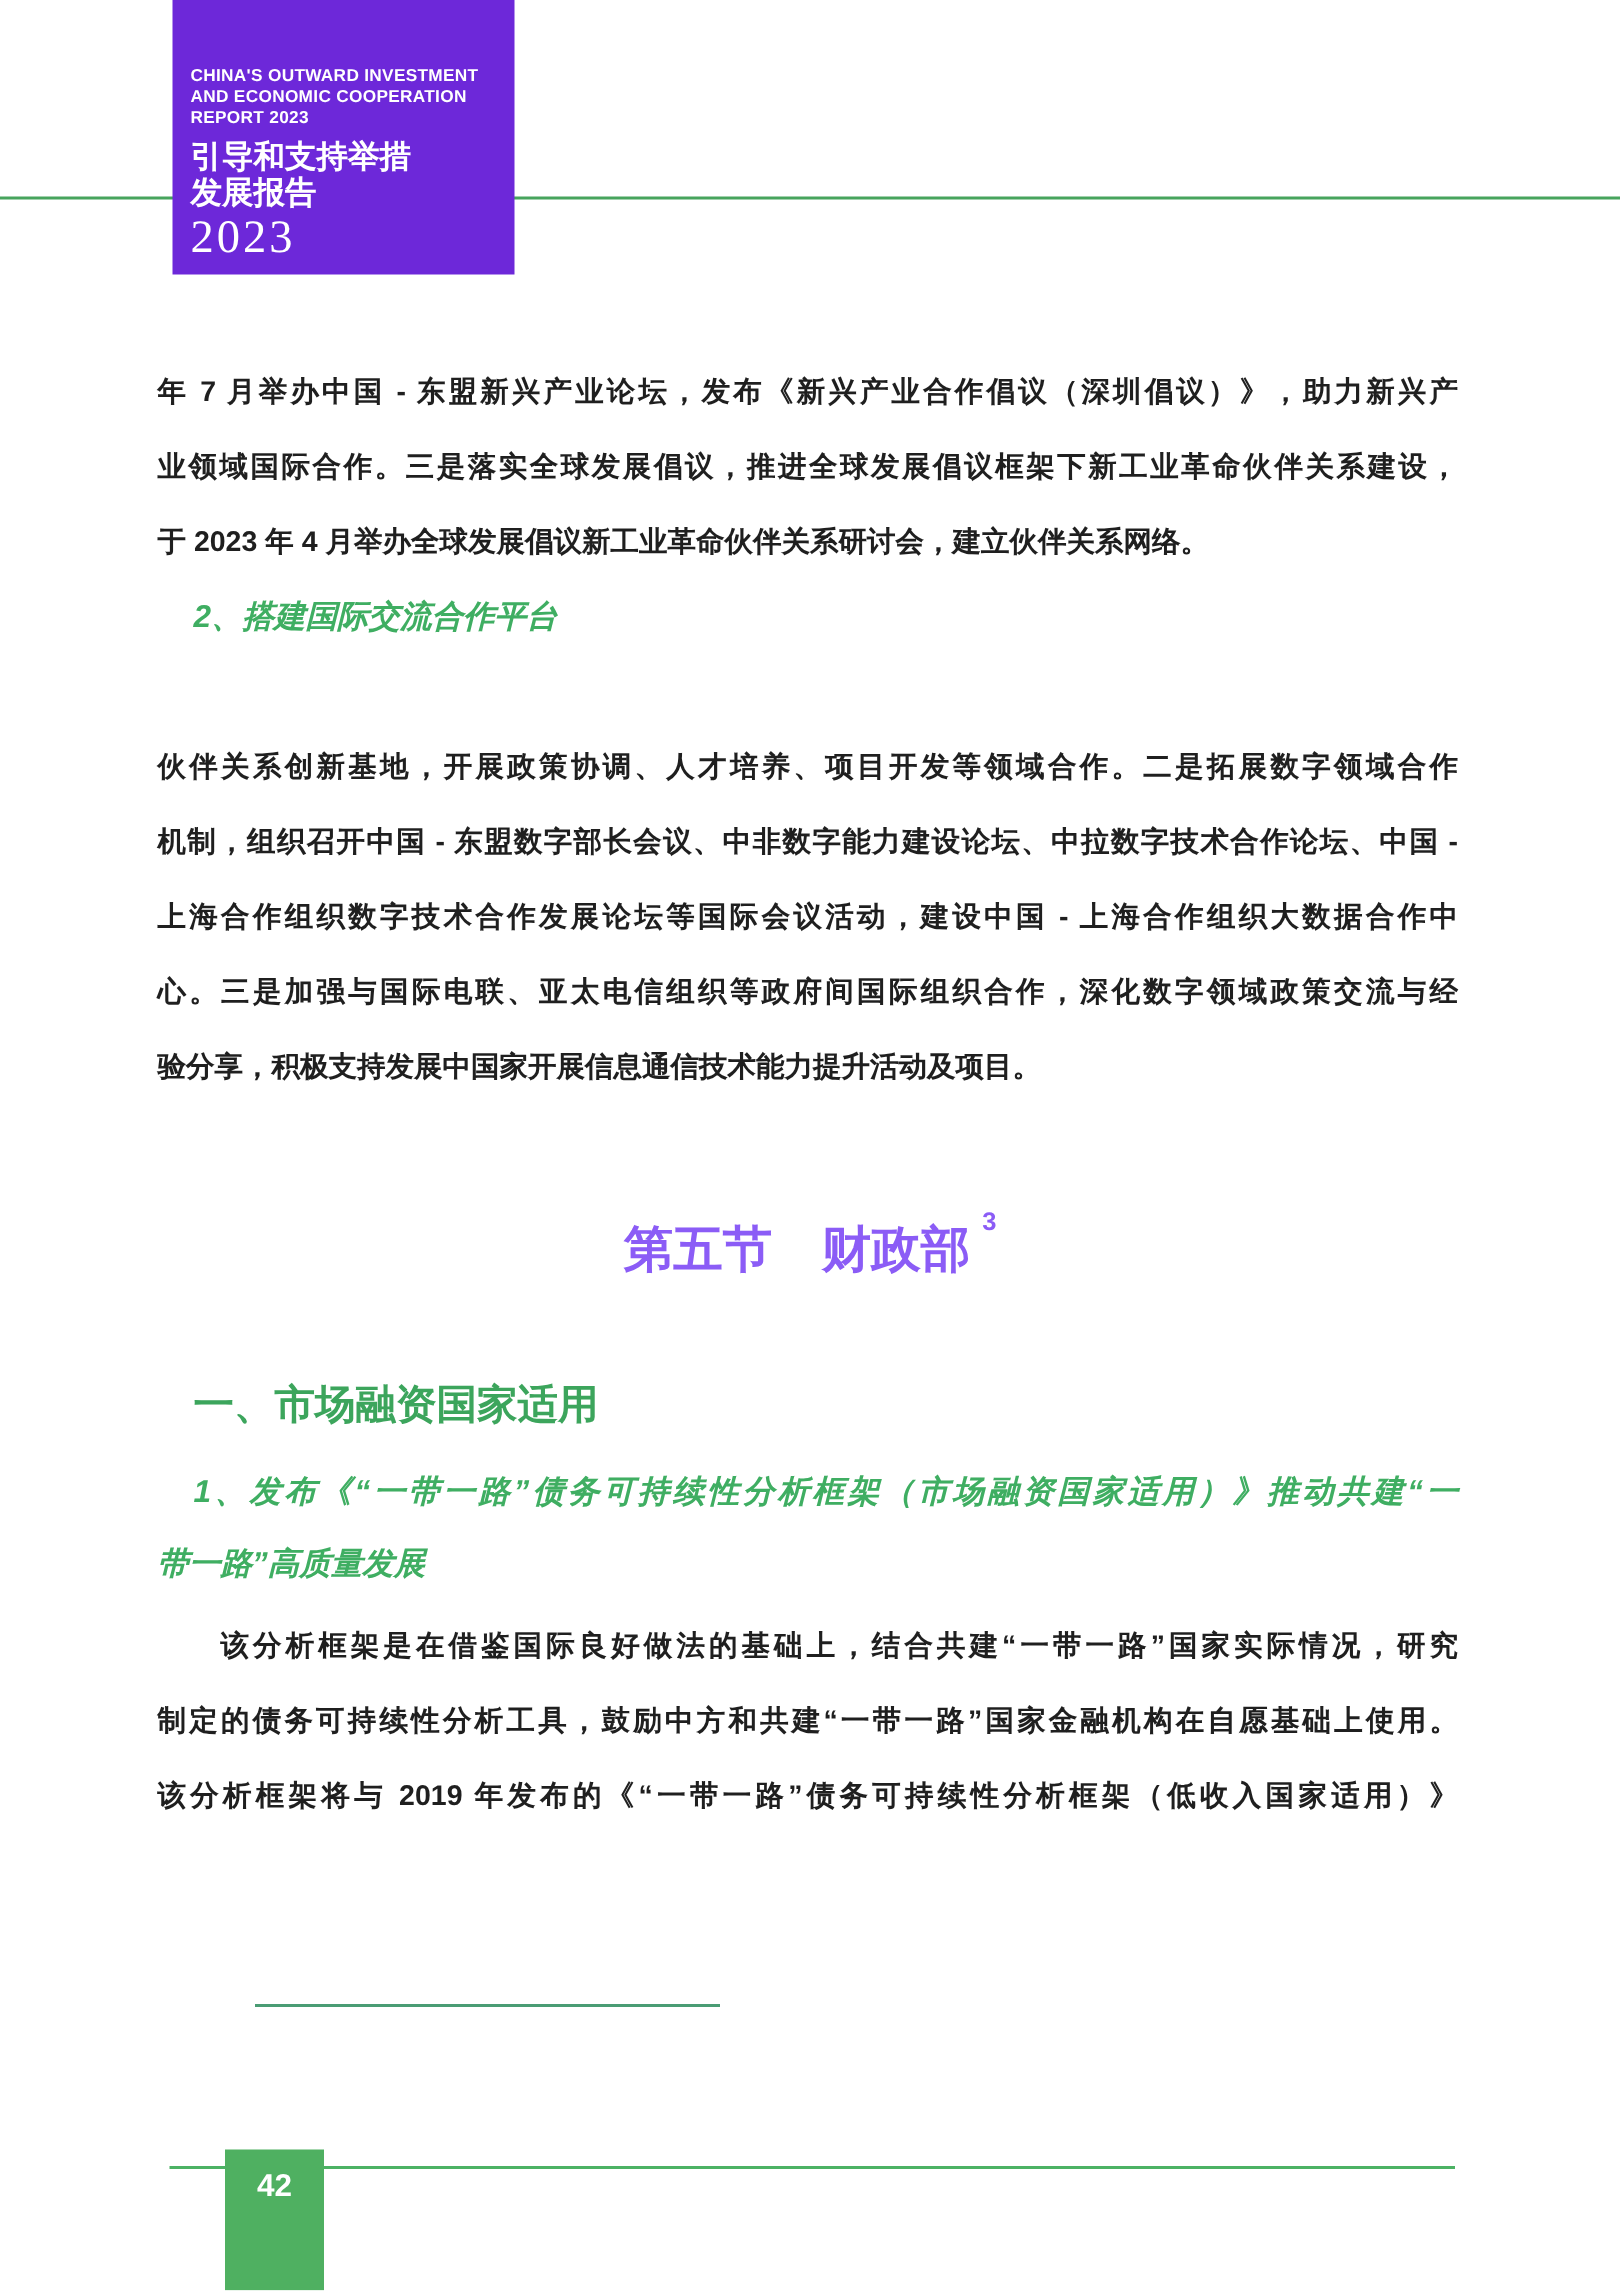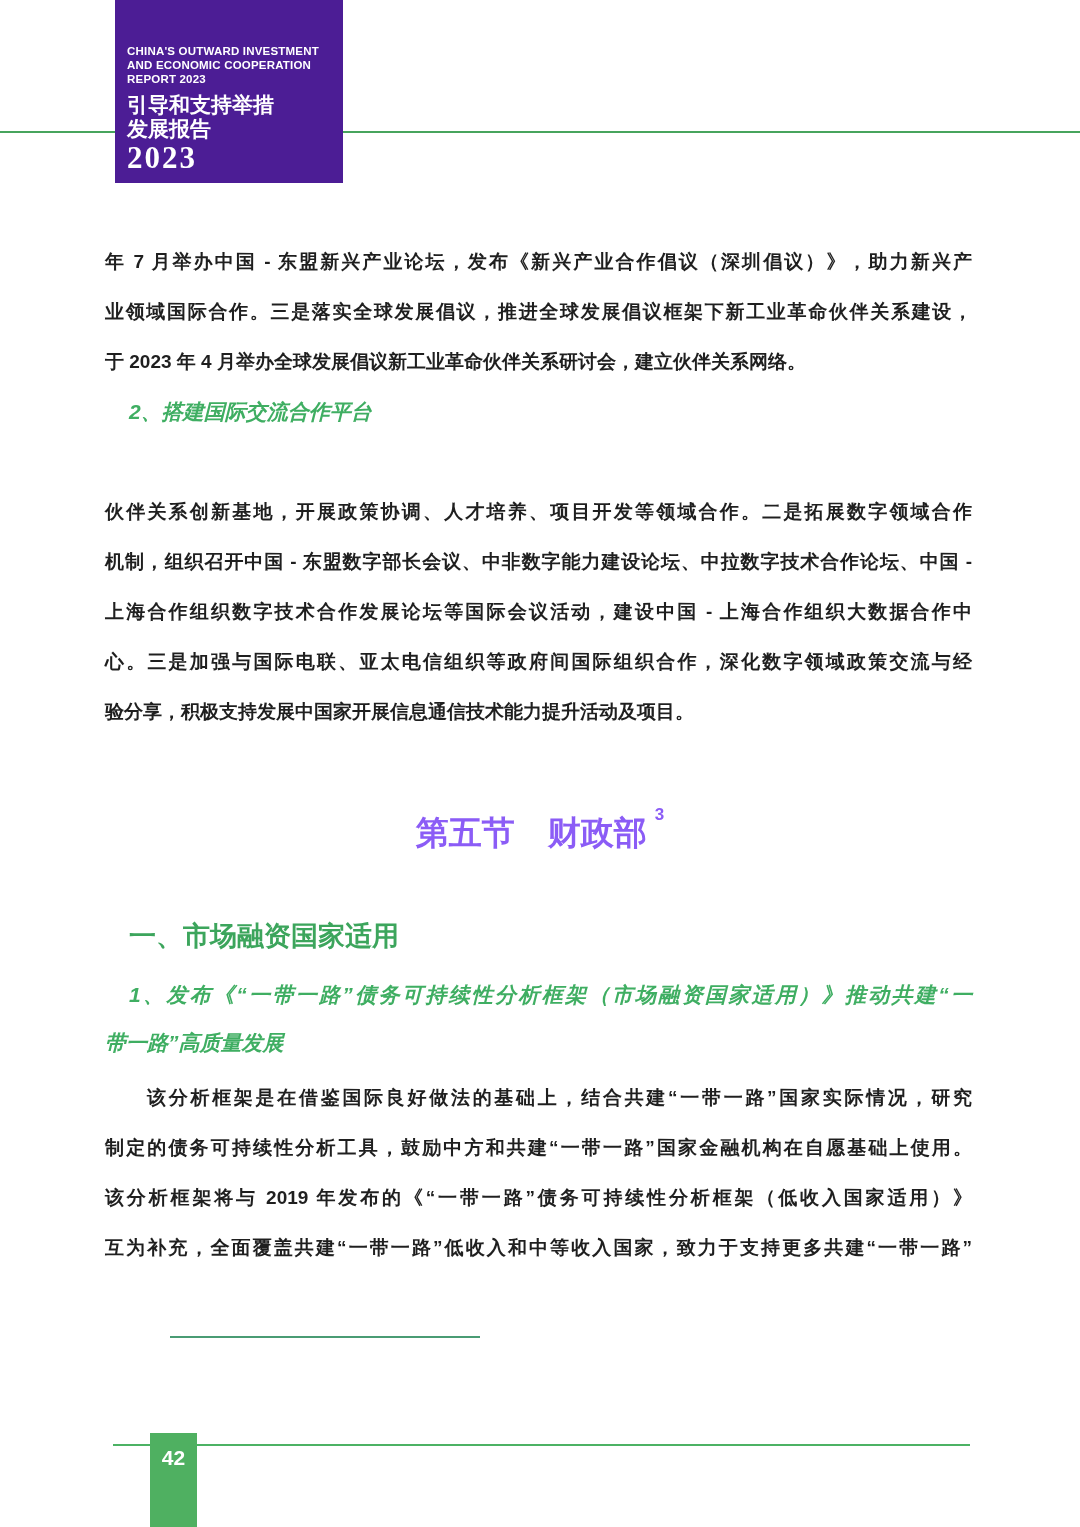--- a/index.html
+++ b/index.html
@@ -6,26 +6,26 @@
   .page{position:relative;width:1080px;height:1527px;background:#ffffff;overflow:hidden;
         font-family:"Liberation Sans",sans-serif;color:#1f1f1f;}
 
   
   .rule{position:absolute;}
   .top-rule{top:131px;left:0;width:1080px;height:2px;background:#47a45d;z-index:1;}
   .footnote-rule{top:1336px;left:170px;width:310px;height:2px;background:#4a9c74;}
   .bottom-rule{top:1444px;left:113px;width:857px;height:2px;background:#4cb264;z-index:1;}
 
   
-  .header-block{position:absolute;top:0;left:115px;width:228px;height:183px;background:#4c1d95;
+  .header-block{position:absolute;top:0;left:115px;width:228px;height:183px;background:#6d28d9;
                 color:#ffffff;box-sizing:border-box;padding:44px 8px 0 12px;z-index:2;}
   .hb-en{font-size:11.5px;font-weight:bold;line-height:14px;letter-spacing:0.2px;}
   .hb-cn-wrap{margin-top:7px;}
   .hb-cn{font-size:21px;font-weight:bold;line-height:24px;}
-  .hb-year{font-family:"Liberation Serif",serif;font-size:31px;font-weight:bold;line-height:32px;
+  .hb-year{font-family:"Liberation Serif",serif;font-size:31px;font-weight:normal;line-height:32px;
            margin-top:1px;letter-spacing:2px;}
 
   
   .bline{position:absolute;left:105px;width:867px;height:50px;line-height:50px;font-size:19px;
          font-weight:600;box-sizing:border-box;color:#1f1f1f;}
   .j{text-align:justify;text-align-last:justify;}
   .ind42{padding-left:42px;}
   .ind24{padding-left:24px;}
 
   
@@ -37,21 +37,21 @@
   .h1-green{position:absolute;left:105px;top:910px;width:867px;height:52px;line-height:52px;
             color:#3ca55c;font-size:27px;font-weight:bold;box-sizing:border-box;}
   .kline{font-style:italic;color:#3fae62;font-weight:bold;font-size:21px;height:48px;line-height:48px;}
 
   
   .footnote{position:absolute;left:155px;top:1346px;height:38px;line-height:38px;font-size:17px;
             color:#2a2a2a;font-weight:500;}
   .fn-sup{font-size:12px;position:relative;top:-7px;margin-right:6px;}
 
   
-  .page-num-box{position:absolute;left:150px;top:1433px;width:47px;height:94px;background:#4fb061;
+  .page-num-box{position:absolute;left:150px;top:1433px;width:66px;height:94px;background:#4fb061;
                 z-index:2;color:#ffffff;text-align:center;box-sizing:border-box;padding-top:13px;
                 font-size:21px;font-weight:bold;}
 </style>
 </head>
 <body>
 
 <div class="page">
 
   <div class="rule top-rule"></div>
 
@@ -83,21 +83,20 @@
   </div>
 
   <div class="h1-green ind24">一、市场融资国家适用</div>
 
   <div class="bline kline j ind24" style="top:971px">1、发布《“一带一路”债务可持续性分析框架（市场融资国家适用）》推动共建“一</div>
   <div class="bline kline" style="top:1019px">带一路”高质量发展</div>
 
   <div class="bline j ind42" style="top:1073px">该分析框架是在借鉴国际良好做法的基础上，结合共建“一带一路”国家实际情况，研究</div>
   <div class="bline j" style="top:1123px">制定的债务可持续性分析工具，鼓励中方和共建“一带一路”国家金融机构在自愿基础上使用。</div>
   <div class="bline j" style="top:1173px">该分析框架将与 2019 年发布的《“一带一路”债务可持续性分析框架（低收入国家适用）》</div>
-  <div class="bline j" style="top:1223px">互为补充，全面覆盖共建“一带一路”低收入和中等收入国家，致力于支持更多共建“一带一路”</div>
 
   <div class="rule footnote-rule"></div>
 
   <div class="rule bottom-rule"></div>
   <div class="page-num-box">
     <span>42</span>
   </div>
 
 </div>
 

